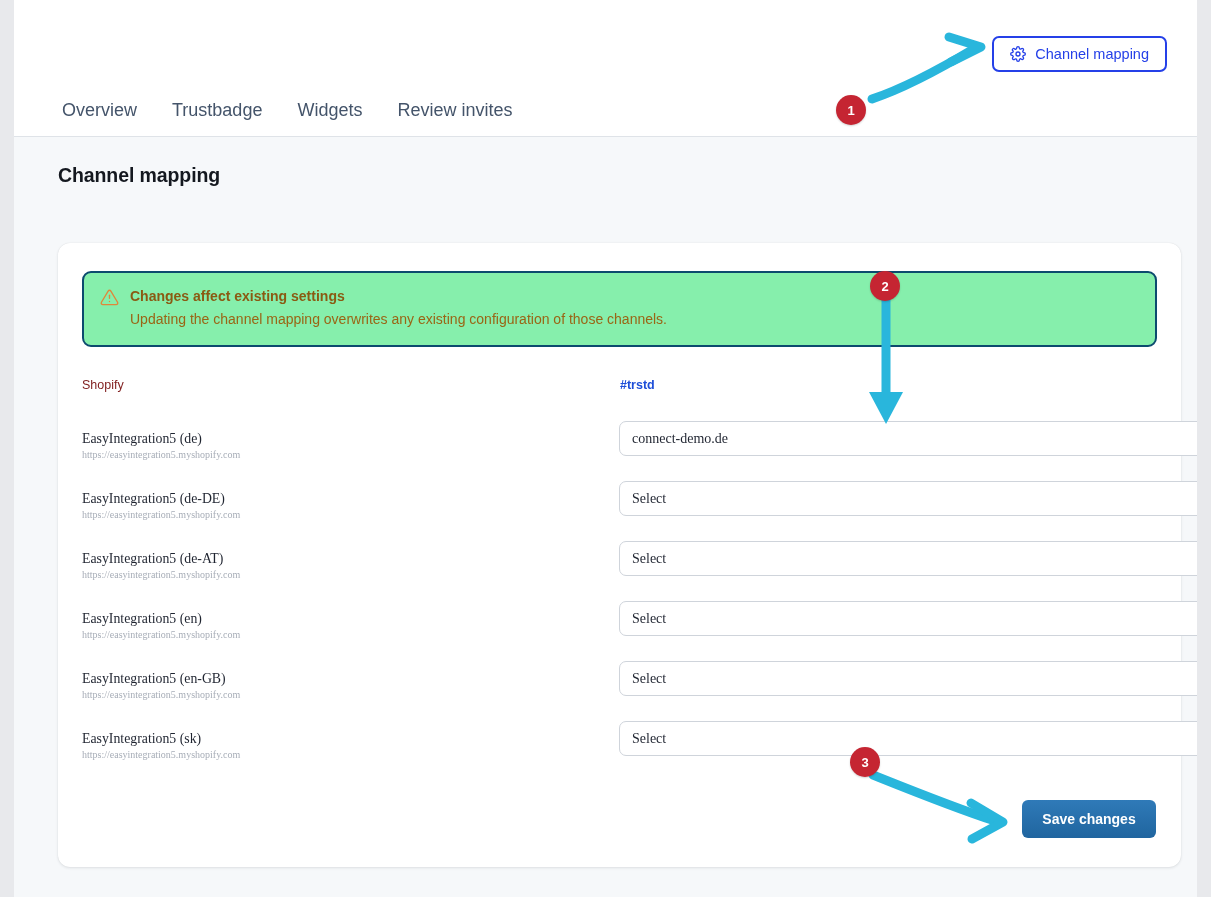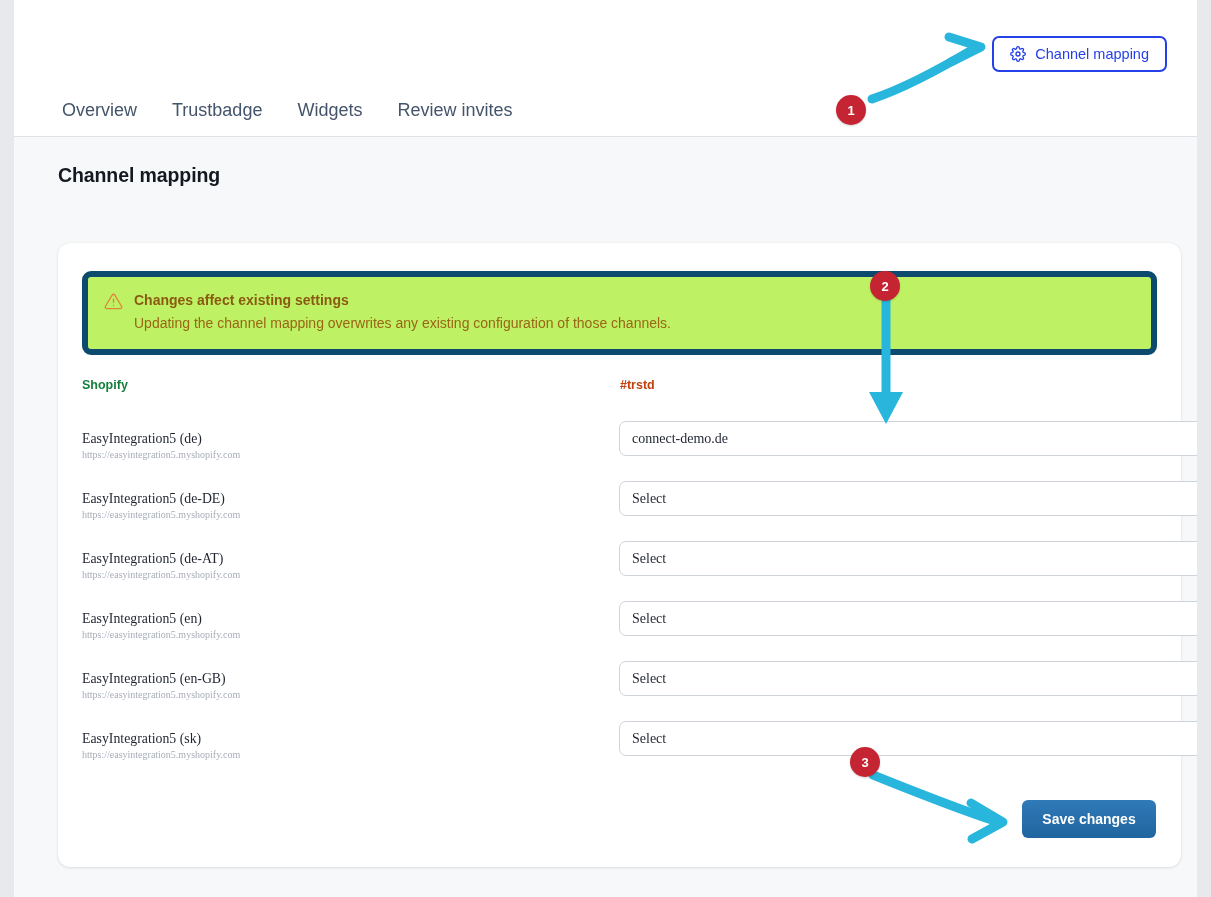--- a/index.html
+++ b/index.html
@@ -97,22 +97,22 @@
     box-sizing: border-box;
   }
 
   
   .banner {
     position: absolute;
     left: 24px;
     top: 28px;
     width: 1075px;
     box-sizing: border-box;
-    background: #bef264;
-    border: 6px solid #0c4a6e;
+    background: #86efac;
+    border: 2px solid #0c4a6e;
     border-radius: 9px;
     padding: 14px 16px 16px 16px;
     display: flex;
     gap: 11px;
   }
   .banner-icon { flex: 0 0 auto; margin-top: 1px; }
   .banner-title {
     font-size: 14px;
     font-weight: bold;
     color: #8a5a12;
@@ -129,29 +129,29 @@
   .table-head {
     position: absolute;
     top: 135px;
     left: 0;
     width: 100%;
   }
   .col-left-head {
     position: absolute;
     left: 24px;
     font-size: 12.5px;
-    font-weight: bold;
-    color: #15803d;
+    font-weight: normal;
+    color: #7f1d1d;
   }
   .col-right-head {
     position: absolute;
     left: 562px;
     font-size: 12.5px;
     font-weight: bold;
-    color: #c2410c;
+    color: #1d4ed8;
   }
 
   .rows {
     position: absolute;
     top: 178px;
     left: 0;
     width: 100%;
   }
   .row {
     position: relative;

